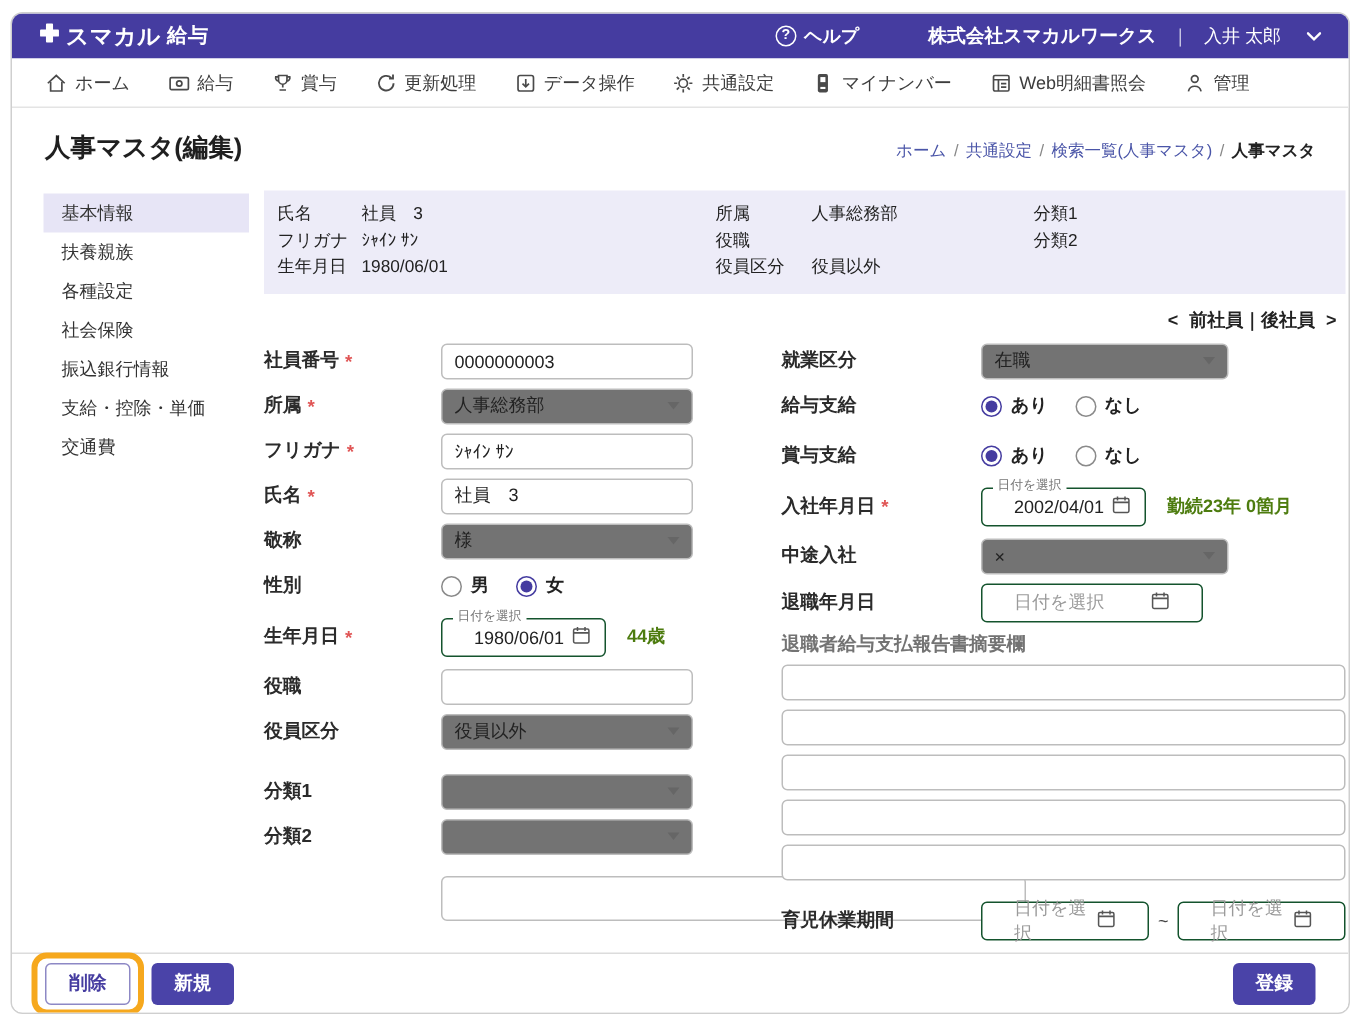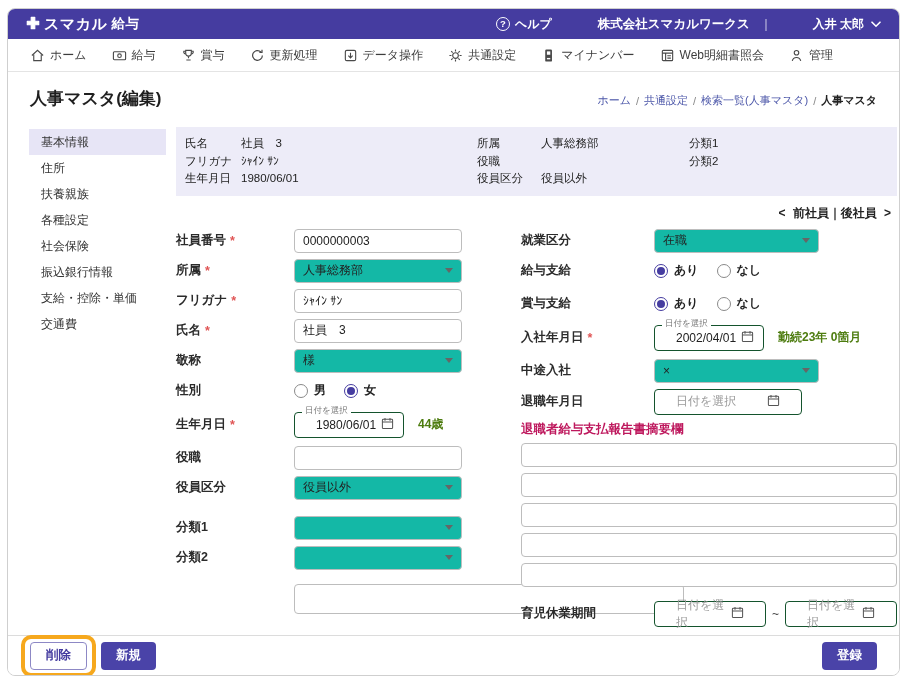--- a/index.html
+++ b/index.html
@@ -8,21 +8,21 @@
 
   
   .topbar { height:30px; flex:none; background:#453ca0; display:flex; align-items:center; padding:0 18px; color:#fff; }
   .logo { display:flex; align-items:center; gap:4px; font-weight:bold; font-size:15px; letter-spacing:0.5px; cursor:pointer; }
   .logo .sub { font-size:13.5px; }
   .topbar-right { margin-left:auto; display:flex; align-items:center; font-size:12px; }
   .help { display:flex; align-items:center; gap:5px; font-weight:bold; cursor:pointer; }
   .help-q { width:14px; height:14px; border:1.2px solid #fff; border-radius:50%; font-size:9.5px; line-height:12px; text-align:center; font-weight:bold; }
   .company { margin-left:46px; font-weight:bold; font-size:12.5px; }
   .tsep { margin:0 10px; opacity:.85; }
-  .user { display:flex; align-items:center; gap:7px; font-weight:bold; cursor:pointer;margin-left:31px; }
+  .user { display:flex; align-items:center; gap:17px; font-weight:normal; cursor:pointer; }
 
   
   .navbar { height:33px; flex:none; display:flex; align-items:center; gap:25px; padding:0 22px; border-bottom:1px solid #e4e4e4; background:#fff; }
   .nav-item { display:flex; align-items:center; gap:5px; font-size:12px; color:#3d3d3d; cursor:pointer; white-space:nowrap; }
   .nav-item svg { display:block; }
 
   
   .content { flex:1; overflow:hidden; display:flex; flex-direction:column; }
   .titlebar { flex:none; display:flex; align-items:baseline; padding:15px 22px 9px 22px; }
   .page-title { font-size:17px; font-weight:bold; color:#1f1f1f; }
@@ -52,40 +52,40 @@
   .fcol-left { width:345px; flex:none; }
   .fcol-right { flex:1; }
   .frow { display:flex; align-items:center; margin-bottom:6px; min-height:24px; }
   .flab { width:118px; flex:none; font-size:12.5px; font-weight:bold; color:#2b2b2b; display:flex; align-items:center; }
   .fcol-right .flab { width:133px; }
   .req { color:#e05555; margin-left:4px; font-weight:bold; }
 
   .inp { height:24px; border:1px solid #bdbdbd; border-radius:4px; font-size:12px; padding:0 8px; color:#222; background:#fff; font-family:inherit; outline:none; }
   .w-ctl { width:168px; }
   .fcol-right .w-ctl { width:165px; }
-  .select { height:24px; border:1px solid #bdbdbd; border-radius:4px; background:#14b8a6; display:flex; align-items:center; padding:0 8px; font-size:12px; color:#222; cursor:pointer; }
+  .select { height:24px; border:1px solid #bdbdbd; border-radius:4px; background:#737373; display:flex; align-items:center; padding:0 8px; font-size:12px; color:#222; cursor:pointer; }
   .select .sval { flex:1; white-space:nowrap; overflow:hidden; }
   .caret { width:0; height:0; border-left:4px solid transparent; border-right:4px solid transparent; border-top:5px solid #666; margin-left:6px; flex:none; }
 
   .radio-group { display:flex; align-items:center; gap:18px; }
   .radio-opt { display:flex; align-items:center; gap:6px; font-size:12px; font-weight:bold; color:#222; cursor:pointer; }
   .rdot { width:14px; height:14px; border:1.6px solid #8a8a8a; border-radius:50%; position:relative; flex:none; background:#fff; }
   .rdot.sel { border-color:#453ca0; }
   .rdot.sel::after { content:""; position:absolute; inset:2px; border-radius:50%; background:#453ca0; }
 
   .datebox { position:relative; height:26px; border:1px solid #14532d; border-radius:4px; background:#fff; display:flex; align-items:center; padding:0 21px; font-size:12px; color:#222; width:110px; cursor:pointer; }
   .datebox .dval { flex:1; }
   .datebox .ph { color:#9a9a9a; }
   .float-label { position:absolute; top:-7px; left:7px; font-size:8.5px; color:#777; background:#fff; padding:0 3px; line-height:9px; white-space:nowrap; }
   .drow { margin-top:9px; margin-bottom:8px; }
   .dsuffix { font-size:12px; font-weight:bold; color:#4d7c0f; margin-left:14px; white-space:nowrap; }
   .cal { flex:none; margin-left:5px; }
 
   .wide-date { width:148px; }
-  .report-label { font-size:12.5px; font-weight:bold; color:#be185d; margin:4px 0 5px; }
+  .report-label { font-size:12.5px; font-weight:bold; color:#737373; margin:4px 0 5px; }
   .report-inp { width:100%; margin-bottom:6px; }
   .range-row { display:flex; align-items:center; margin-top:8px; }
   .range-sep { margin:0 6px; font-size:12px; color:#444; }
 
   .gap-top { margin-top:16px; }
   .info-ic { width:13px; height:13px; border-radius:50%; background:#453ca0; color:#fff; font-size:9px; line-height:13px; text-align:center; font-weight:bold; margin-left:8px; cursor:pointer; font-style:normal; }
   .textarea-wide { margin:14px 0 0 118px; width:390px; height:30px; border:1px solid #bdbdbd; border-radius:4px; background:#fff; }
 
   
   .footer { flex:none; height:40px; border-top:1px solid #dcdcdc; display:flex; align-items:center; padding:0 22px; gap:14px; background:#fff; }
@@ -222,21 +222,20 @@
         <span class="crumb">検索一覧(人事マスタ)</span>
         <span class="crumb-sep">/</span>
         <span class="crumb current">人事マスタ</span>
       </div>
     </div>
 
     <div class="body">
 
       <div class="sidebar">
         <div class="side-item active">基本情報</div>
-        <div class="side-item">住所</div>
         <div class="side-item">扶養親族</div>
         <div class="side-item">各種設定</div>
         <div class="side-item">社会保険</div>
         <div class="side-item">振込銀行情報</div>
         <div class="side-item">支給・控除・単価</div>
         <div class="side-item">交通費</div>
       </div>
 
       <div class="main">
 

